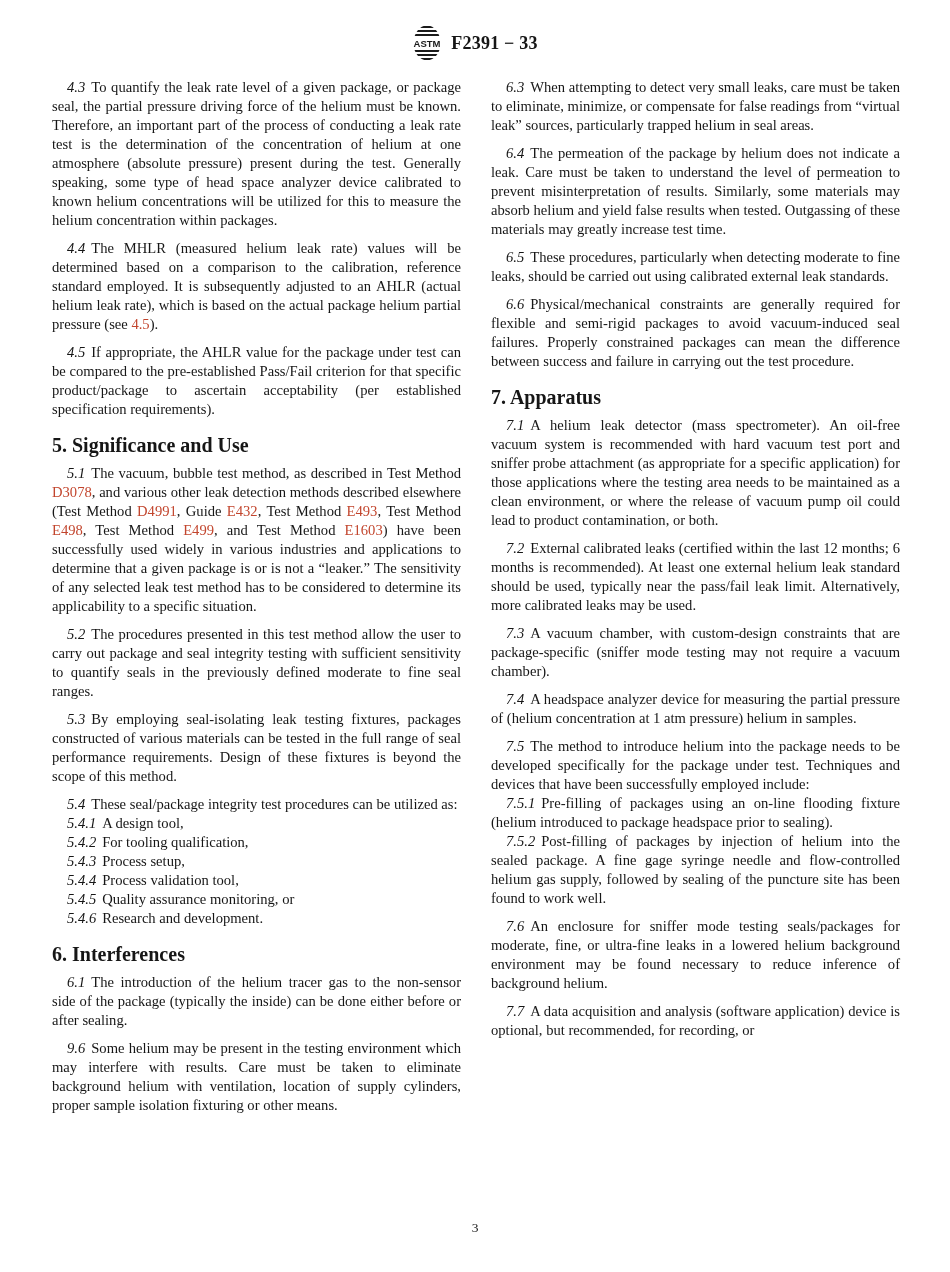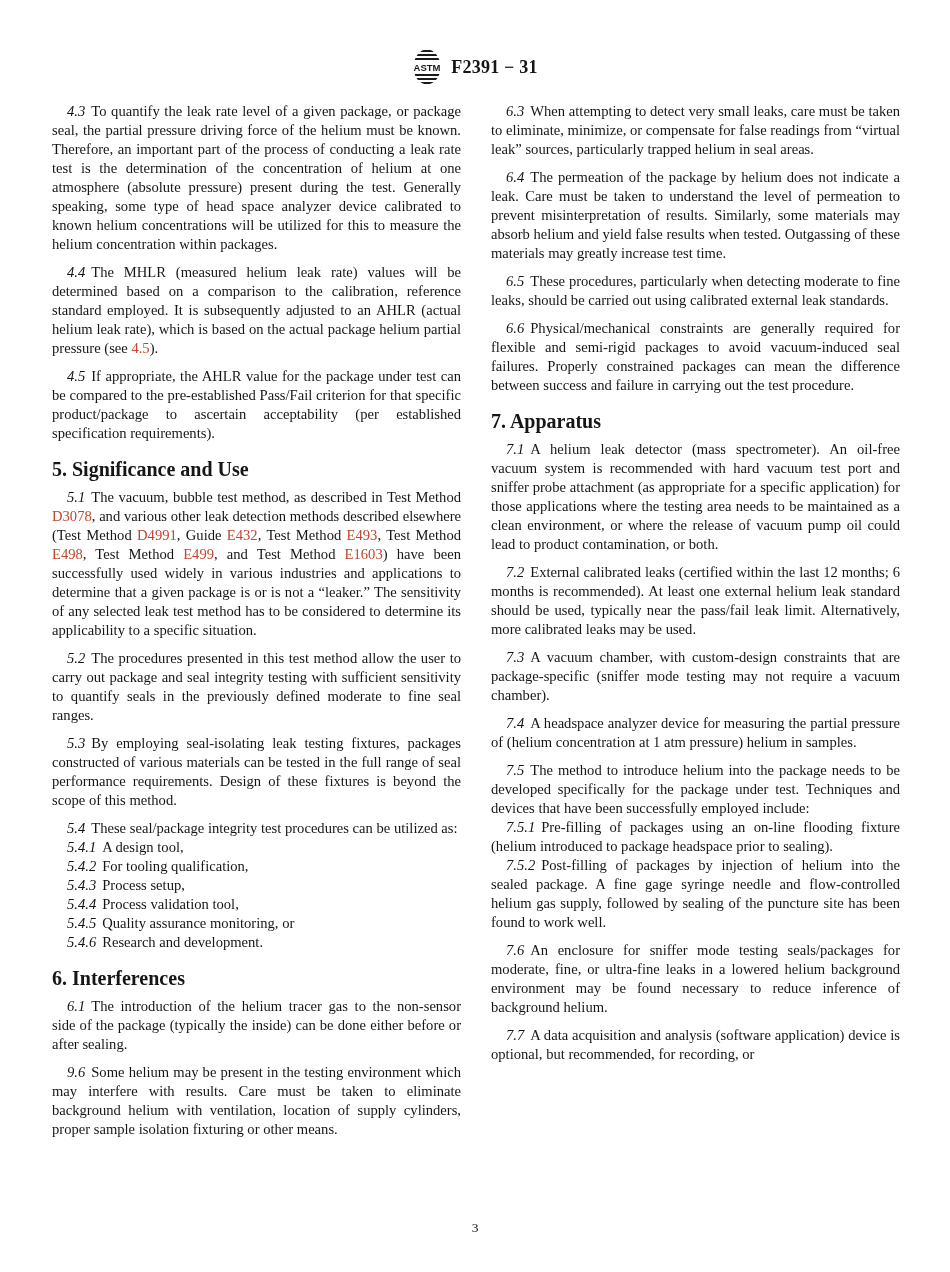--- a/index.html
+++ b/index.html
@@ -8,21 +8,21 @@
   body {
     width: 950px; height: 1272px;
     font-family: "Liberation Serif", serif;
     color: var(--text-color);
     position: relative;
     overflow: hidden;
   }
   .page { position: relative; width: 950px; height: 1272px; }
   .page-header {
     display: flex; justify-content: center; align-items: center;
-    gap: 9px; padding-top: 48px;
+    gap: 9px; padding-top: 24px;
   }
   .doc-number { font-size: 18px; font-weight: bold; letter-spacing: .2px; }
   .columns {
     display: flex; gap: 30px;
     padding: 16px 50px 0 52px;
   }
   .col {
     width: 409px;
     font-size: 14.6px; line-height: 19px;
     text-align: justify;
@@ -59,21 +59,21 @@
         <line x1="0" y1="3" x2="30" y2="3"></line>
         <line x1="0" y1="7" x2="30" y2="7"></line>
         <line x1="0" y1="11" x2="30" y2="11"></line>
         <line x1="0" y1="27" x2="30" y2="27"></line>
         <line x1="0" y1="31" x2="30" y2="31"></line>
         <line x1="0" y1="35" x2="30" y2="35"></line>
       </g>
       <rect x="0" y="13" width="30" height="12" fill="#ffffff"></rect>
       <text x="15" y="22.5" text-anchor="middle" font-family="Liberation Sans, sans-serif" font-size="9.5" font-weight="bold" fill="#1a1a1a">ASTM</text>
     </svg>
-    <div class="doc-number">F2391 − 31</div>
+    <div class="doc-number">F2391 − 33</div>
   </div>
 
   <div class="columns">
 
     <div class="col">
       <p class="para first"><span class="pnum">4.3</span><span>To quantify the leak rate level of a given package, or package seal, the partial pressure driving force of the helium must be known. Therefore, an important part of the process of conducting a leak rate test is the determination of the concentration of helium at one atmosphere (absolute pressure) present during the test. Generally speaking, some type of head space analyzer device calibrated to known helium concentrations will be utilized for this to measure the helium concentration within packages.</span></p>
       <p class="para"><span class="pnum">4.4</span><span><span>The MHLR (measured helium leak rate) values will be determined based on a comparison to the calibration, reference standard employed. It is subsequently adjusted to an AHLR (actual helium leak rate), which is based on the actual package helium partial pressure (see </span><a class="ref-link" href="#">4.5</a><span>).</span></span></p>
       <p class="para"><span class="pnum">4.5</span><span>If appropriate, the AHLR value for the package under test can be compared to the pre-established Pass/Fail criterion for that specific product/package to ascertain acceptability (per established specification requirements).</span></p>
 
       <h2 class="sec-heading">5. Significance and Use</h2>

